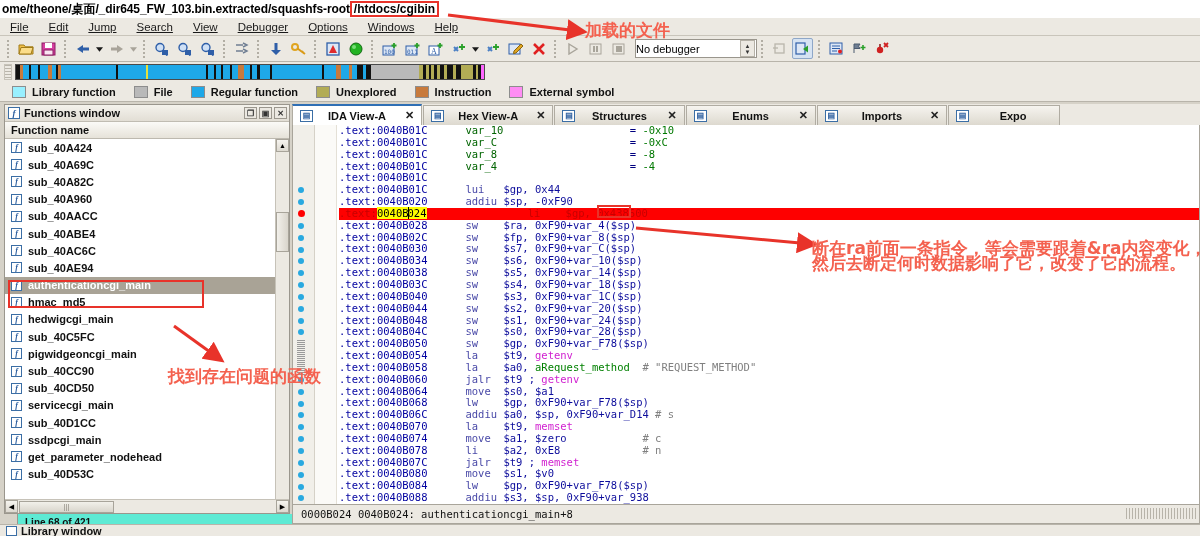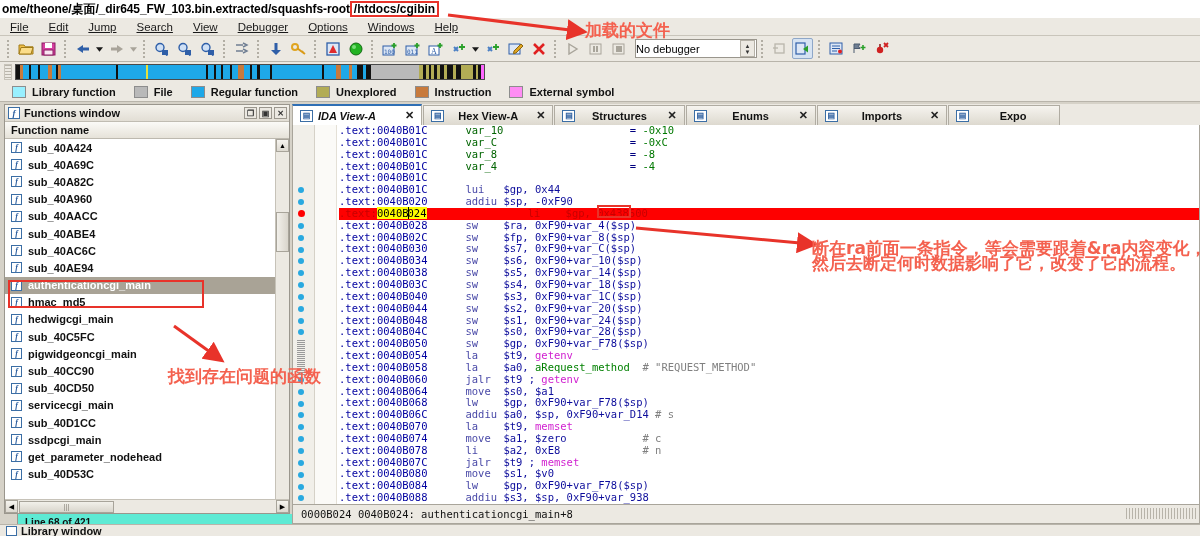--- a/index.html
+++ b/index.html
@@ -682,21 +682,21 @@
       <div class="hs-btn" style="margin-left:auto">▶</div>
     </div>
   </div>
   <div class="linecount">
     <span>Line 68 of 421</span>
   </div>
 
   <div class="tabstrip" id="tabstrip">
       <div class="tab active">
         <span class="tabico">▤</span>
-        <span style="min-width: 78px;  font-style: italic;">IDA View-A</span>
+        <span style="min-width: 78px; text-align: center;">IDA View-A</span>
         <span class="tabx">✕</span>
       </div>
       <div class="tab">
         <span class="tabico">▤</span>
         <span style="min-width: 78px; text-align: center;">Hex View-A</span>
         <span class="tabx">✕</span>
       </div>
       <div class="tab">
         <span class="tabico">▤</span>
         <span style="min-width: 78px; text-align: center;">Structures</span>

